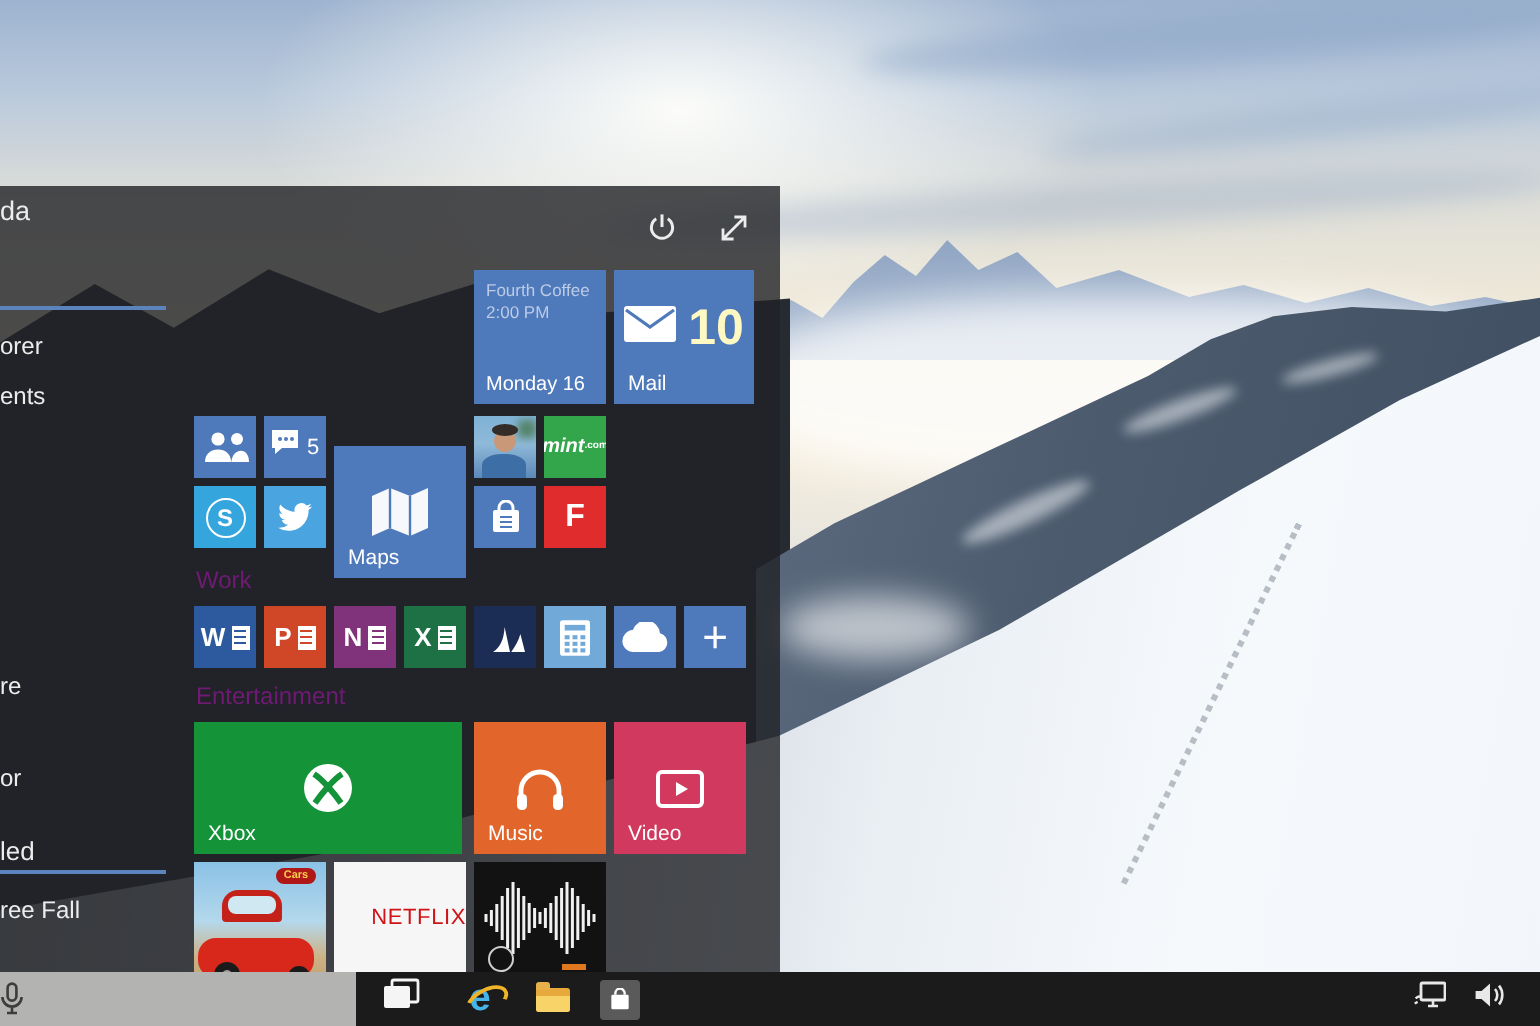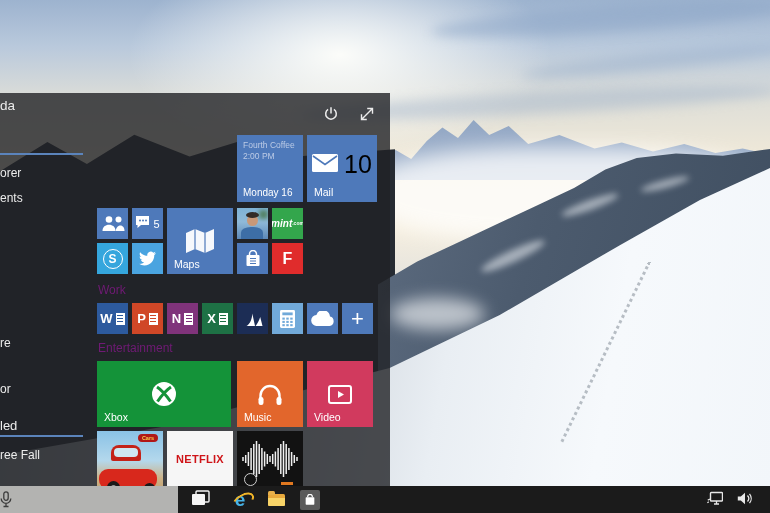--- a/index.html
+++ b/index.html
@@ -64,27 +64,27 @@
   .cortana-ring{position:absolute;left:10px;top:7px;width:14px;height:14px;
     border:2px solid #fff;border-radius:50%}
   .cortana-greet{position:absolute;left:10px;top:25px;font-size:12px;color:#fff}
   .cortana-prompt{position:absolute;left:10px;top:40px;font-size:9.5px;color:#c6d4ee}
   #t-calendar{left:237px;top:42px;width:66px;height:67px;padding:5px 5px 0 6px}
   .cal-event{font-size:9px;line-height:1.18;color:#fff}
   .cal-sub{font-size:8.5px;line-height:1.25;color:#bccbe6}
   .cal-date{position:absolute;left:6px;bottom:4px;font-size:10px;color:#fff}
   #t-mail{left:307px;top:42px;width:70px;height:67px}
   .mailrow{display:flex;align-items:center;justify-content:center;gap:6px;padding-top:15px}
-  .mailcount{font-size:25px;font-weight:400;color:#000000}
+  .mailcount{font-size:25px;font-weight:700;color:#fef9c3}
 
   
   #t-people{left:97px;top:115px}   #t-messaging{left:132px;top:115px}
   #t-skype{left:97px;top:150px;background:#35a6dd}
   #t-twitter{left:132px;top:150px;background:#4aa4e0}
-  #t-maps{left:167px;top:115px}
+  #t-maps{left:167px;top:130px}
   #t-person{left:237px;top:115px;background:linear-gradient(180deg,#7fb2d6 0%,#8fb9d8 45%,#5c88b8 100%)}
   #t-mint{left:272px;top:115px;background:#33a64c}
   #t-store{left:237px;top:150px}
   #t-flip{left:272px;top:150px;background:#e02c2c}
   #t-photos{left:307px;top:115px;width:70px;height:66px;
     background:linear-gradient(200deg,#a7bed0 0%,#b7a78c 40%,#b08a64 75%,#a87f5c 100%)}
   .badge5{font-size:11px;color:#fff;margin-left:3px}
   .skypering{width:20px;height:20px;border:1.6px solid #fff;border-radius:50%;
     display:flex;align-items:center;justify-content:center;font-size:12px;font-weight:bold;color:#fff}
   .flipF{font-size:16px;font-weight:bold;color:#fff}
@@ -115,21 +115,21 @@
   .plus{font-size:22px;font-weight:300;color:#fff}
 
   
   #t-xbox{left:97px;top:268px;width:134px;height:66px;background:#149339}
   #t-music{left:237px;top:268px;background:#e2662c}
   #t-video{left:307px;top:268px;background:#d13a5e}
   #t-cars{left:97px;top:338px;background:linear-gradient(180deg,#8ac2e6 0%,#b4d8ec 45%,#cdb286 72%,#bb9a6a 100%)}
   #t-netflix{left:167px;top:338px;background:#f6f6f6}
   #t-album{left:237px;top:338px;background:#121212}
   #t-cars,#t-netflix,#t-album{width:66px;height:66px}
-  .netflixbrand{font-size:11px;font-weight:700;letter-spacing:.3px;color:#cf1418;padding-top:22px;text-align:center}
+  .netflixbrand{font-size:11px;font-weight:400;letter-spacing:.3px;color:#cf1418;padding-top:22px;text-align:right}
   .car-body{position:absolute;left:2px;bottom:8px;width:58px;height:20px;border-radius:9px;background:#d8281c}
   .car-roof{position:absolute;left:14px;top:14px;width:30px;height:16px;border-radius:8px 8px 2px 2px;background:#c42218}
   .car-glass{position:absolute;left:17px;top:17px;width:24px;height:9px;border-radius:4px;background:#cfe8f2}
   .car-w1{position:absolute;left:10px;bottom:3px;width:13px;height:13px;border-radius:50%;background:#1a1a1a}
   .car-w1::after,.car-w2::after{content:"";position:absolute;left:4px;top:4px;width:5px;height:5px;border-radius:50%;background:#999}
   .car-w2{position:absolute;right:8px;bottom:3px;width:11px;height:11px;border-radius:50%;background:#1a1a1a}
   .car-badge{position:absolute;top:3px;right:5px;width:20px;height:8px;border-radius:4px;background:#b01818;
     font-size:5.5px;color:#f8d048;text-align:center;line-height:8px;font-weight:bold}
   .album-circle{position:absolute;top:42px;left:7px;width:13px;height:13px;
     border:1.5px solid #cfcfcf;border-radius:50%}

